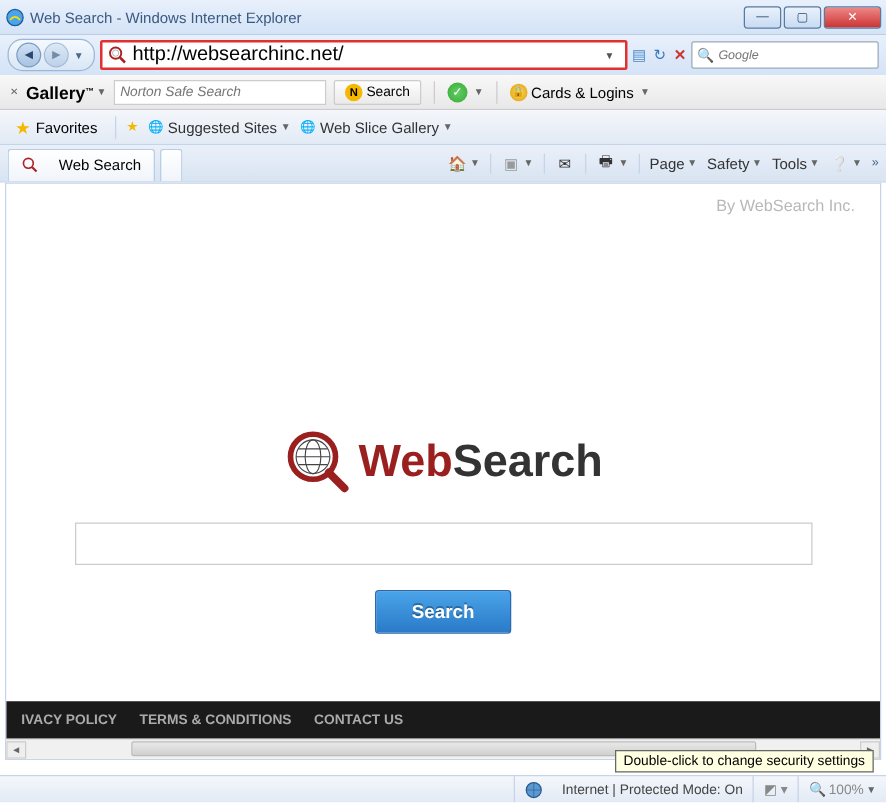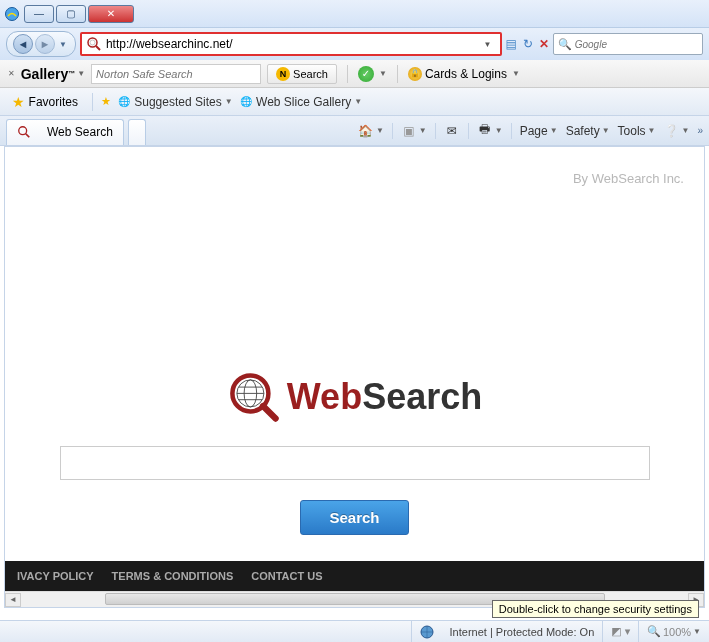--- a/index.html
+++ b/index.html
@@ -15,21 +15,21 @@
 .win-max { background: linear-gradient(#eaf2fc, #c8dbf2); color: #2a4a70; }
 .win-close { background: linear-gradient(#e88, #c33); color: #fff; width: 46px; }
 
 
 .addr-row { height: 32px; background: linear-gradient(#e8f0fb, #d4e3f7); display: flex; align-items: center; padding: 2px 6px; gap: 4px; }
 .nav-btns { display: flex; align-items: center; background: linear-gradient(#f5f9fe,#d8e6f5); border: 1px solid #9db8d6; border-radius: 12px; padding: 2px 6px; gap: 2px; }
 .nav-arrow { width: 20px; height: 20px; border-radius: 10px; display: flex; align-items: center; justify-content: center; background: linear-gradient(#cfe0f3,#a8c3e2); border: 1px solid #7a9ac0; color: #2a4a70; font-size: 11px; }
 .nav-small { font-size: 8px; color: #4a6a90; padding: 0 2px; }
 .addr-box { flex: 1; display: flex; align-items: center; background: #fff; border: 2px solid #e03030; border-radius: 2px; height: 24px; padding: 0 4px; position: relative; }
 .addr-box .mag-icon { width: 16px; height: 16px; margin-right: 4px; }
-.addr-box input { flex: 1; border: none; outline: none; font-size: 12px; }
+.addr-box input { flex: 1; border: none; outline: none; font-size: 16px; }
 .addr-drop { font-size: 8px; color: #555; padding: 0 4px; }
 .addr-icons { display: flex; gap: 6px; align-items: center; }
 .addr-icons span { font-size: 12px; cursor: pointer; }
 .compat-icon { color: #4a8ac8; }
 .refresh-icon { color: #3a7ac0; }
 .stop-icon { color: #c33; font-weight: bold; }
 .search-box { width: 150px; height: 22px; background: #fff; border: 1px solid #9ab; border-radius: 2px; display: flex; align-items: center; padding: 0 4px; }
 .search-box .sicon { font-size: 11px; color: #888; margin-right: 3px; }
 .search-box input { border: none; outline: none; font-size: 10px; font-style: italic; color: #888; width: 100%; }
 
@@ -64,21 +64,21 @@
 .new-tab { width: 18px; height: 26px; border: 1px solid #b8cde6; border-bottom: none; background: linear-gradient(#fff,#f0f4fa); border-radius: 3px 3px 0 0; margin-top: 2px; }
 .cmd-bar { margin-left: auto; display: flex; align-items: center; gap: 8px; }
 .cmd-item { display: flex; align-items: center; gap: 2px; color: #333; cursor: pointer; }
 .cmd-item .ico { width: 16px; height: 16px; display: flex; align-items: center; justify-content: center; font-size: 12px; }
 .cmd-drop { font-size: 8px; color: #666; }
 .cmd-sep { width: 1px; height: 16px; background: #c5d4e8; }
 .chev { color: #4a6a90; font-size: 10px; }
 
 
 .content { position: absolute; top: 146px; left: 4px; right: 4px; bottom: 34px; background: #fff; overflow: hidden; border: 1px solid #c5d4e8; }
-.attribution { text-align: right; padding: 24px 20px; color: #b8b8b8; font-size: 13px; }
+.attribution { text-align: right; padding: 10px 20px; color: #b8b8b8; font-size: 13px; }
 .center-area { display: flex; flex-direction: column; align-items: center; margin-top: 160px; }
 .ws-logo { display: flex; align-items: center; gap: 6px; }
 .ws-globe { width: 54px; height: 54px; }
 .ws-text { font-size: 36px; font-weight: bold; }
 .ws-web { color: #9a1f1f; }
 .ws-search { color: #333; }
 .ws-input { margin-top: 22px; width: 590px; height: 34px; border: 1px solid #ccc; padding: 0 8px; font-size: 14px; outline: none; }
 .ws-btn { margin-top: 20px; background: linear-gradient(#4aa4e8, #2a7ac8); border: 1px solid #2a6ab0; color: #fff; font-size: 15px; font-weight: bold; padding: 8px 28px; border-radius: 3px; cursor: pointer; text-shadow: 0 -1px 0 rgba(0,0,0,.3); }
 .footer-bar { position: absolute; bottom: 16px; left: 0; right: 0; height: 30px; background: #1a1a1a; display: flex; align-items: center; gap: 18px; padding: 0 12px; color: #aaa; font-size: 11px; font-weight: bold; }
 .footer-bar span { cursor: pointer; }
@@ -98,20 +98,21 @@
 svg { display: block; }
 </style>
 </head>
 <body>
 
 <div class="title-bar">
   <svg class="ie-icon" viewBox="0 0 16 16">
       <circle cx="8" cy="8" r="6.5" fill="#4aa4e8" stroke="#1a5a9a"></circle>
       <path d="M4 10 Q8 5 12 10" stroke="#fd0" stroke-width="1.5" fill="none"></path>
     </svg>
+  <span class="title-text">Web Search - Windows Internet Explorer</span>
   <div class="window-controls">
     <div class="win-btn win-min">—</div>
     <div class="win-btn win-max">▢</div>
     <div class="win-btn win-close">✕</div>
   </div>
 </div>
 
 <div class="addr-row">
   <div class="nav-btns">
     <div class="nav-arrow">◄</div>

